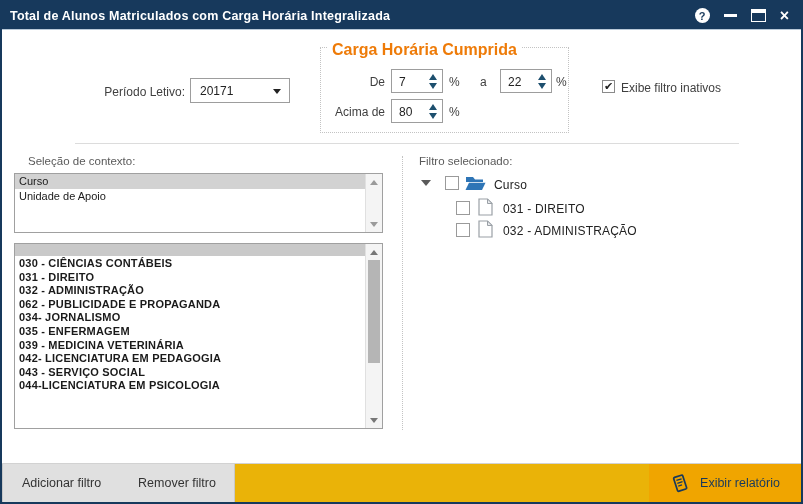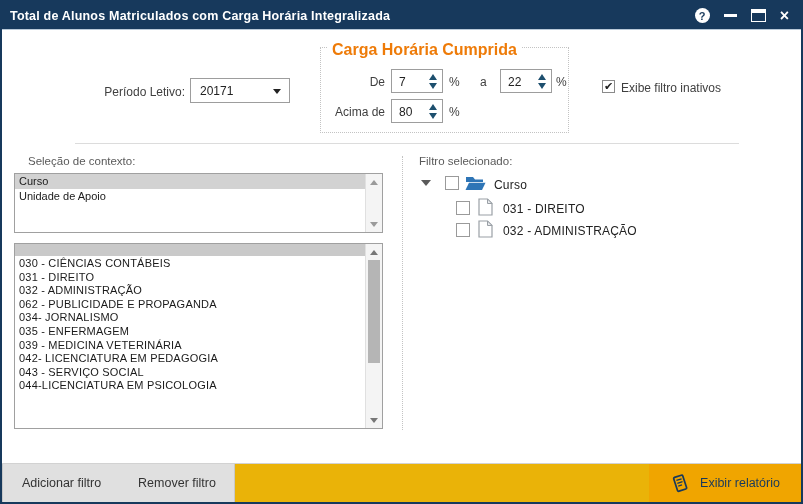--- a/index.html
+++ b/index.html
@@ -142,21 +142,21 @@
     <div class="sbar">
       <div class="s-arrow sa-up">
           <i class="s-tri-up"></i>
         </div>
       <div class="s-arrow sa-down">
           <i class="s-tri-down"></i>
         </div>
     </div>
   </div>
 
-  <div class="listbox lb2" style="left:12px;top:241px;width:369px;height:186px;">
+  <div class="listbox lb2" style="left:12px;top:241px;width:369px;height:186px;font-weight:bold;">
     <div class="lb-items">
       <div class="lb-row sel-empty"></div>
       <div class="lb-row">030 - CIÊNCIAS CONTÁBEIS</div>
       <div class="lb-row">031 - DIREITO</div>
       <div class="lb-row">032 - ADMINISTRAÇÃO</div>
       <div class="lb-row">062 - PUBLICIDADE E PROPAGANDA</div>
       <div class="lb-row">034- JORNALISMO</div>
       <div class="lb-row">035 - ENFERMAGEM</div>
       <div class="lb-row">039 - MEDICINA VETERINÁRIA</div>
       <div class="lb-row">042- LICENCIATURA EM PEDAGOGIA</div>

